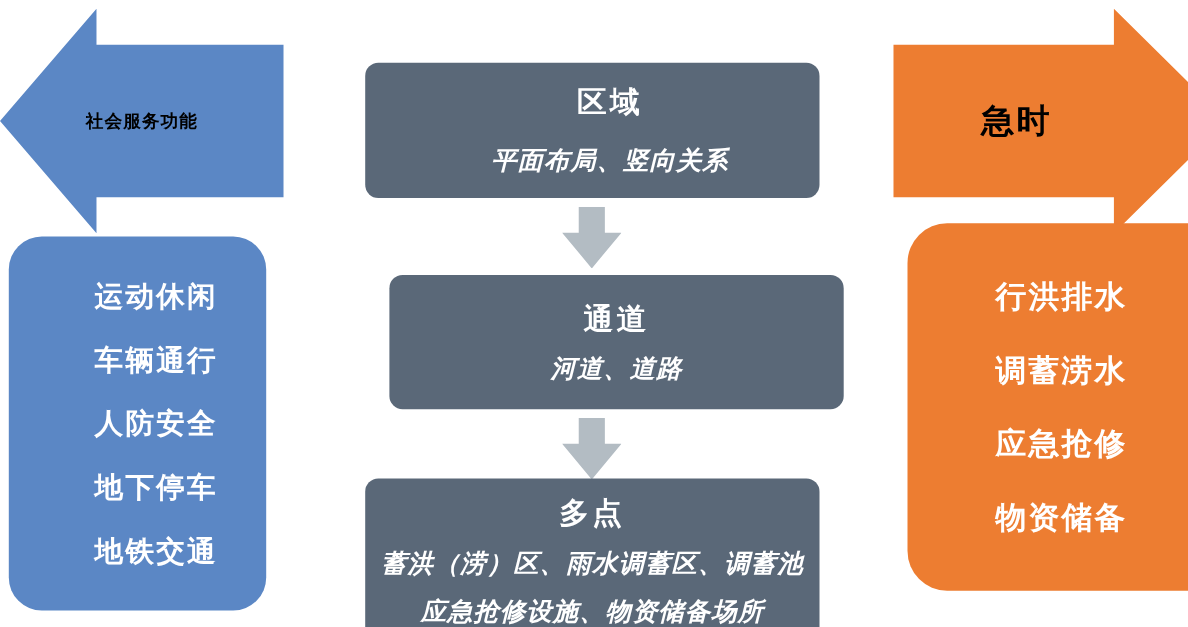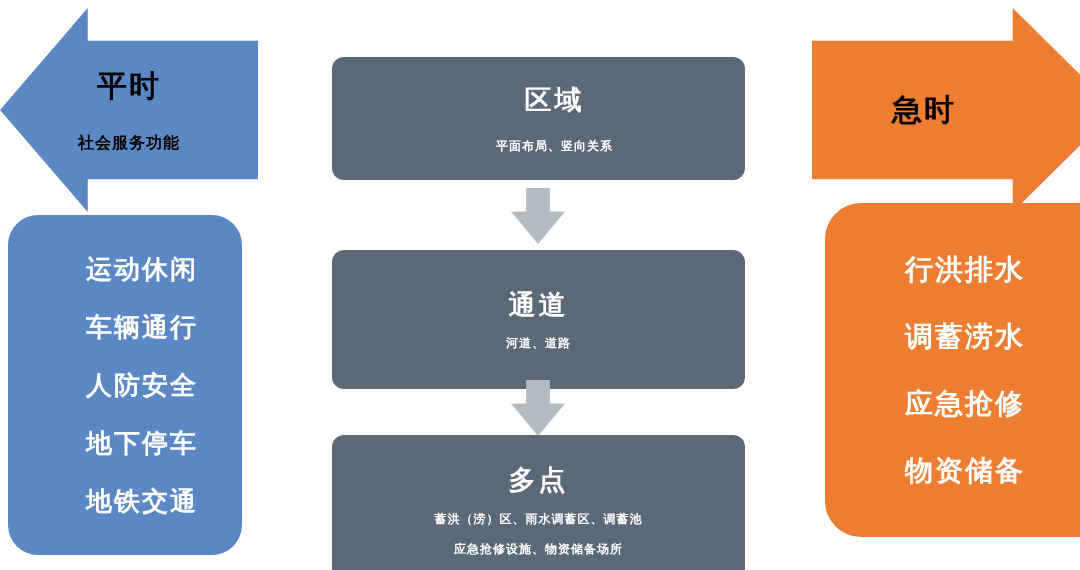--- a/index.html
+++ b/index.html
@@ -69,40 +69,39 @@
     left: 332px; width: 413px;
     background: var(--slate);
     border-radius: 12px;
     color: #fff;
     display: flex;
     flex-direction: column;
     align-items: center;
     justify-content: center;
   }
   .box-1 { top: 57px;  height: 123px; gap: 20px; padding-left: 32px; }
-  .box-2 { top: 250px; height: 139px; gap: 12px; }
+  .box-2 { top: 250px; height: 122px; gap: 12px; margin-left: 22px; }
   .box-3 { top: 435px; height: 150px; gap: 13px; }
   .flow-title { font-size: 27px; font-weight: bold; letter-spacing: 3px; }
-  .flow-line  { font-size: 12px; font-weight: bold; letter-spacing: 1px; }
+  .flow-line  { font-size: 23px; font-weight: bold; letter-spacing: 1px; font-style: italic; }
 
   
   .down-arrow {
     position: absolute;
     left: 511px; width: 54px; height: 56px;
     background: var(--arrow-gray);
     clip-path: polygon(28% 0, 72% 0, 72% 42%, 100% 42%, 50% 100%, 0 42%, 28% 42%);
   }
   .da-1 { top: 188px; }
   .da-2 { top: 380px; }
 </style>
 </head>
 <body>
 
 <div class="big-arrow arrow-left">
-  <div class="arrow-title">平时</div>
   <div class="arrow-sub">社会服务功能</div>
 </div>
 
 <div class="panel panel-left">
   <div>运动休闲</div>
   <div>车辆通行</div>
   <div>人防安全</div>
   <div>地下停车</div>
   <div>地铁交通</div>
 </div>

